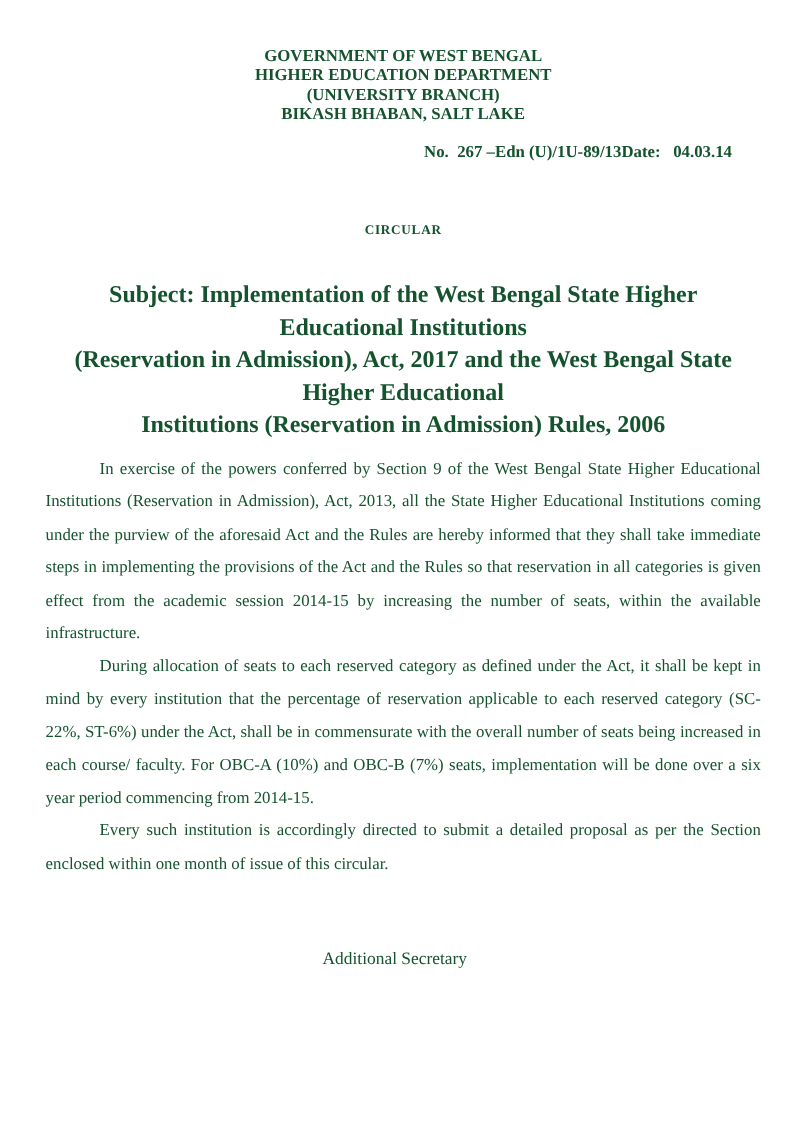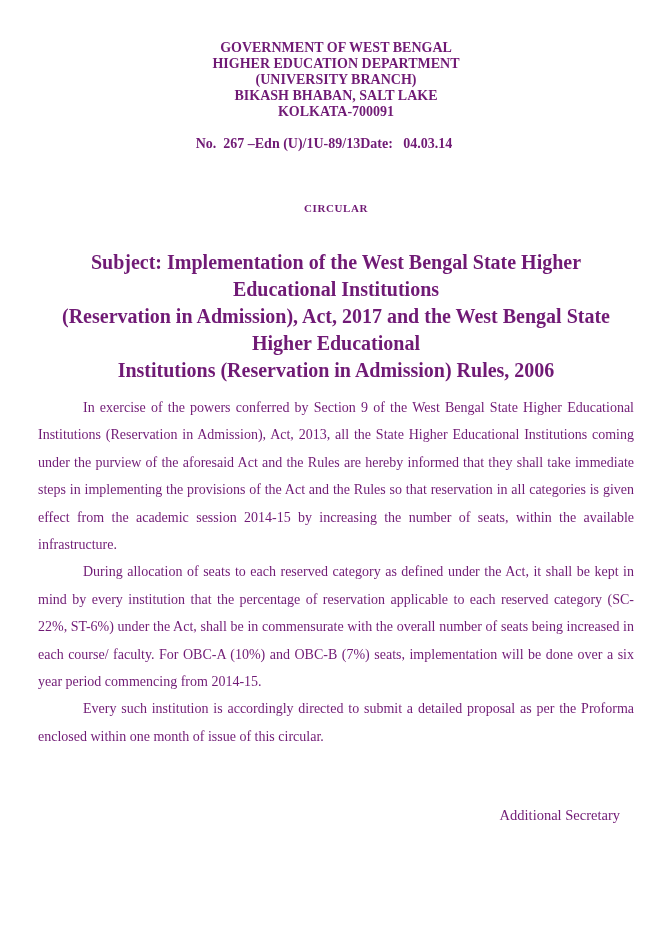--- a/index.html
+++ b/index.html
@@ -6,35 +6,35 @@
     margin: 0;
     padding: 0;
     background: #ffffff;
   }
   .page {
     position: relative;
     width: 672px;
     height: 951px;
     margin: 0 auto;
     background: #ffffff;
-    color: #701a75;
+    color: #14532d;
     font-family: "Liberation Serif", serif;
     box-sizing: border-box;
     padding: 40px 38px 0 38px;
     overflow: hidden;
   }
   .letterhead {
     text-align: center;
     font-weight: bold;
     font-size: 14px;
     line-height: 16px;
   }
   .ref-row {
     display: flex;
-    justify-content: center;
+    justify-content: flex-end;
     align-items: baseline;
     font-weight: bold;
     font-size: 14px;
     margin-top: 16px;
     white-space: pre;
   }
   .ref-row .date {
     margin-right: 24px;
   }
   .doc-title {
@@ -56,54 +56,53 @@
     margin: 0;
     text-align: justify;
     font-size: 14px;
     line-height: 27.4px;
     text-indent: 45px;
   }
   .body-text p.first {
     margin-top: 10px;
   }
   .signature {
-    text-align: right;
+    text-align: center;
     font-size: 14.5px;
     margin-top: 55px;
     padding-right: 14px;
     line-height: 20px;
   }
 </style>
 </head>
 <body>
 
 <div class="page">
 
   <div class="letterhead">
     <div>GOVERNMENT OF WEST BENGAL</div>
     <div>HIGHER EDUCATION DEPARTMENT</div>
     <div>(UNIVERSITY BRANCH)</div>
     <div>BIKASH BHABAN, SALT LAKE</div>
-    <div>KOLKATA-700091</div>
   </div>
 
   <div class="ref-row">
     <span class="ref-no">No.  267 –Edn (U)/1U-89/13</span>
     <span class="date">Date:   04.03.14</span>
   </div>
 
   <div class="doc-title">CIRCULAR</div>
 
   <div class="subject">
     <div>Subject: Implementation of the West Bengal State Higher Educational Institutions</div>
     <div>(Reservation in Admission), Act, 2017 and the West Bengal State Higher Educational</div>
     <div>Institutions (Reservation in Admission) Rules, 2006</div>
   </div>
 
   <div class="body-text">
     <p class="first">In exercise of the powers conferred by Section 9 of the West Bengal State Higher Educational Institutions (Reservation in Admission), Act, 2013, all the State Higher Educational Institutions coming under the purview of the aforesaid Act and the Rules are hereby informed that they shall take immediate steps in implementing the provisions of the Act and the Rules so that reservation in all categories is given effect from the academic session 2014-15 by increasing the number of seats, within the available infrastructure.</p>
     <p>During allocation of seats to each reserved category as defined under the Act, it shall be kept in mind by every institution that the percentage of reservation applicable to each reserved category (SC-22%, ST-6%) under the Act, shall be in commensurate with the overall number of seats being increased in each course/ faculty. For OBC-A (10%) and OBC-B (7%) seats, implementation will be done over a six year period commencing from 2014-15.</p>
-    <p>Every such institution is accordingly directed to submit a detailed proposal as per the Proforma enclosed within one month of issue of this circular.</p>
+    <p>Every such institution is accordingly directed to submit a detailed proposal as per the Section enclosed within one month of issue of this circular.</p>
   </div>
 
   <div class="signature">Additional Secretary</div>
 
 </div>
 
 </body></html>

